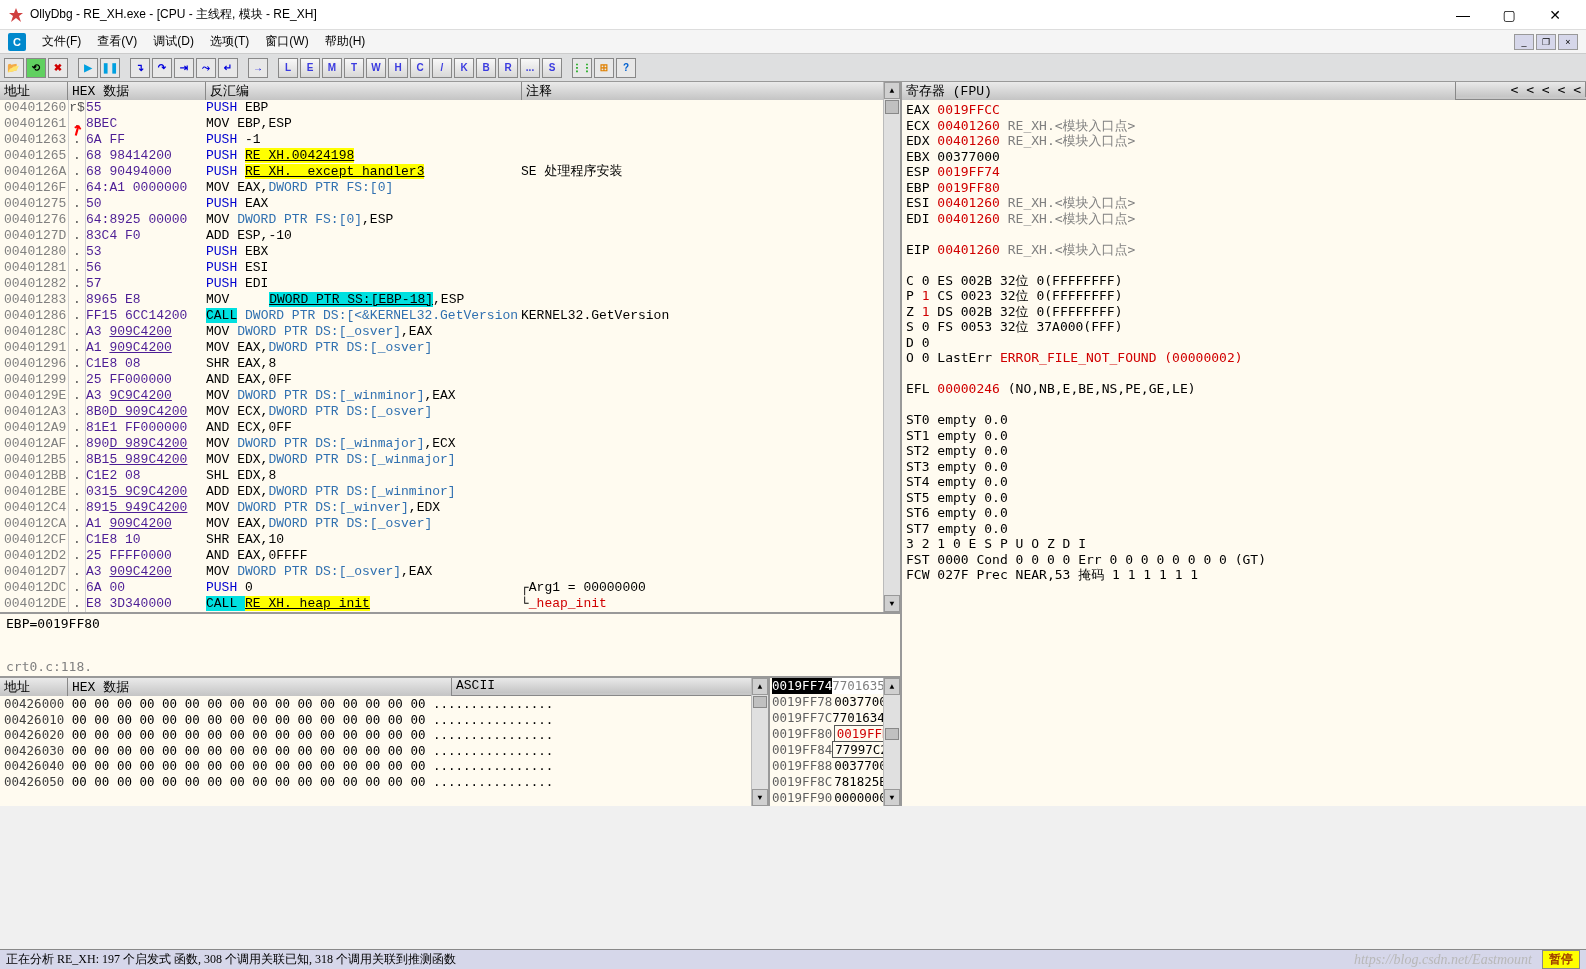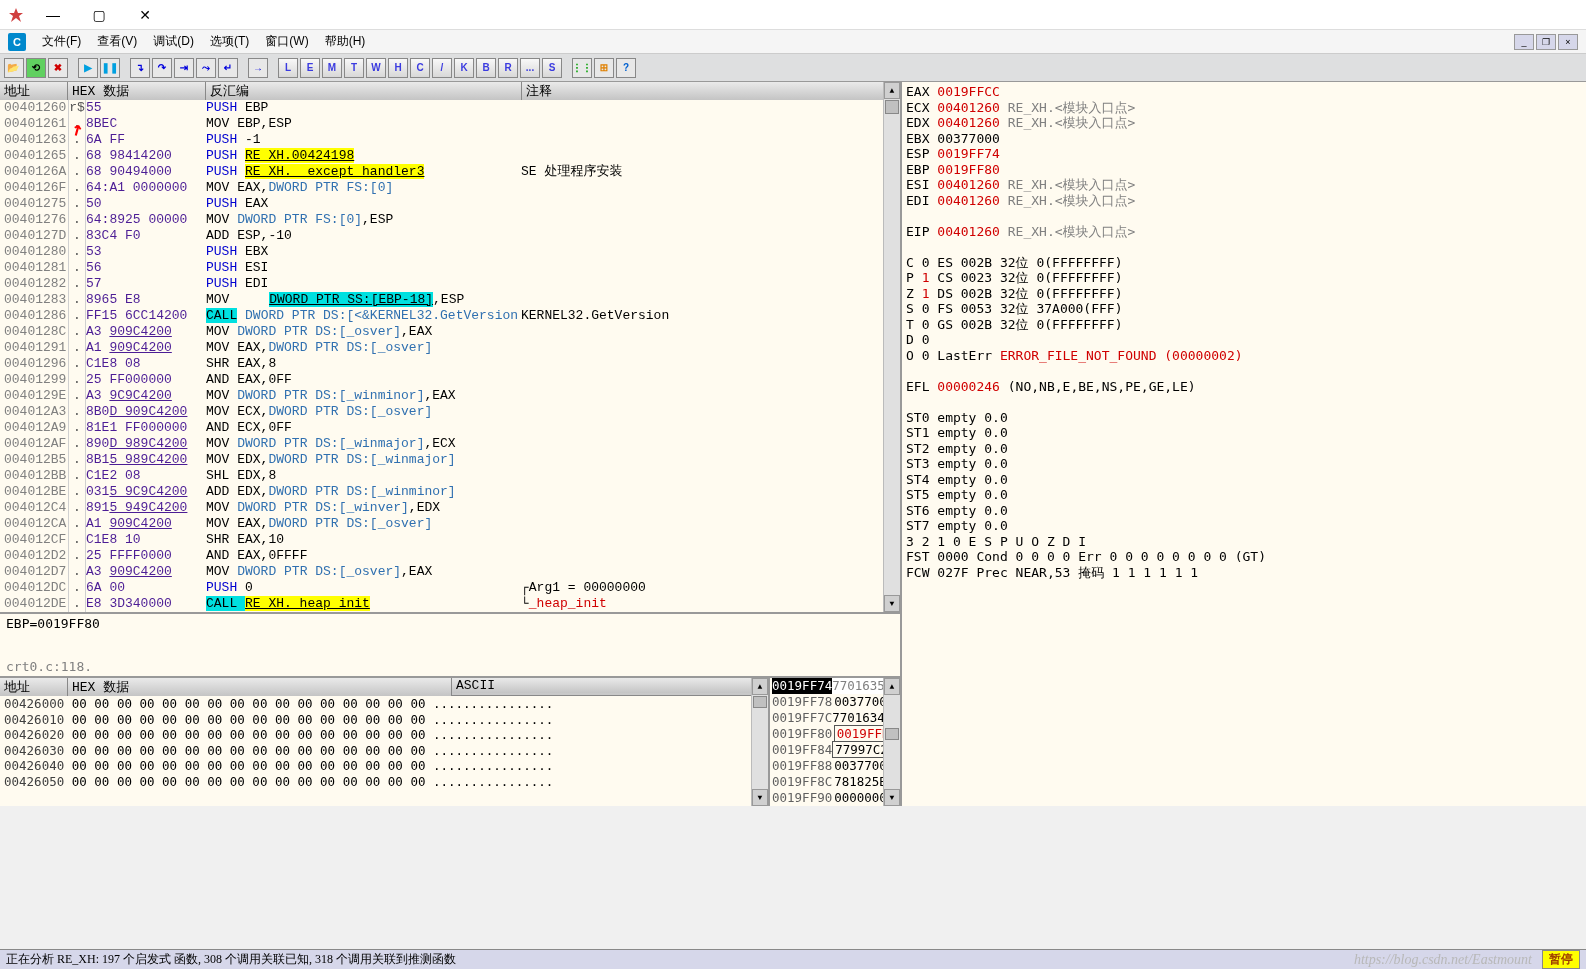--- a/index.html
+++ b/index.html
@@ -75,20 +75,21 @@
 </style>
 </head>
 <body>
 
 <div class="titlebar">
   <span class="icon">
     <svg width="16" height="16">
         <path d="M8 1 L10 6 L15 6 L11 9 L13 15 L8 11 L3 15 L5 9 L1 6 L6 6 Z" fill="#d04040"></path>
       </svg>
   </span>
+  <span class="title">OllyDbg - RE_XH.exe - [CPU - 主线程, 模块 - RE_XH]</span>
   <div class="winbtn">—</div>
   <div class="winbtn">▢</div>
   <div class="winbtn">✕</div>
 </div>
 
 <div class="menubar">
   <div class="logo">C</div>
   <div class="menuitem">文件(F)</div>
   <div class="menuitem">查看(V)</div>
   <div class="menuitem">调试(D)</div>
@@ -229,37 +230,40 @@
           <div class="up">▲</div>
           <div class="thumb" style="top:50px;height:12px;"></div>
           <div class="down">▼</div>
         </div>
       </div>
     </div>
   </div>
 
   <div class="rightcol">
     <div class="pane regs">
+      <div class="paneheader">
+        <div class="col" style="flex:1;">寄存器 (FPU)</div>
+        <div class="col" style="width:130px;text-align:right;font-family:monospace;">&lt;   &lt;   &lt;   &lt;   &lt;</div>
+      </div>
       <div class="regsbody" id="regsbody">
           <div>EAX <span class="red">0019FFCC</span></div>
           <div>ECX <span class="red">00401260</span> <span class="gray">RE_XH.&lt;模块入口点&gt;</span></div>
           <div>EDX <span class="red">00401260</span> <span class="gray">RE_XH.&lt;模块入口点&gt;</span></div>
           <div>EBX 00377000</div>
           <div>ESP <span class="red">0019FF74</span></div>
           <div>EBP <span class="red">0019FF80</span></div>
           <div>ESI <span class="red">00401260</span> <span class="gray">RE_XH.&lt;模块入口点&gt;</span></div>
           <div>EDI <span class="red">00401260</span> <span class="gray">RE_XH.&lt;模块入口点&gt;</span></div>
           <div>&nbsp;</div>
           <div>EIP <span class="red">00401260</span> <span class="gray">RE_XH.&lt;模块入口点&gt;</span></div>
           <div>&nbsp;</div>
           <div>C 0  ES 002B 32位 0(FFFFFFFF)</div>
           <div>P <span class="red">1</span>  CS 0023 32位 0(FFFFFFFF)</div>
           <div>Z <span class="red">1</span>  DS 002B 32位 0(FFFFFFFF)</div>
           <div>S 0  FS 0053 32位 37A000(FFF)</div>
-          <div>T 0  GS 002B 32位 0(FFFFFFFF)</div>
           <div>D 0</div>
           <div>O 0  LastErr <span class="red">ERROR_FILE_NOT_FOUND (00000002)</span></div>
           <div>&nbsp;</div>
           <div>EFL <span class="red">00000246</span> (NO,NB,E,BE,NS,PE,GE,LE)</div>
           <div>&nbsp;</div>
           <div>ST0 empty 0.0</div>
           <div>ST1 empty 0.0</div>
           <div>ST2 empty 0.0</div>
           <div>ST3 empty 0.0</div>
           <div>ST4 empty 0.0</div>

